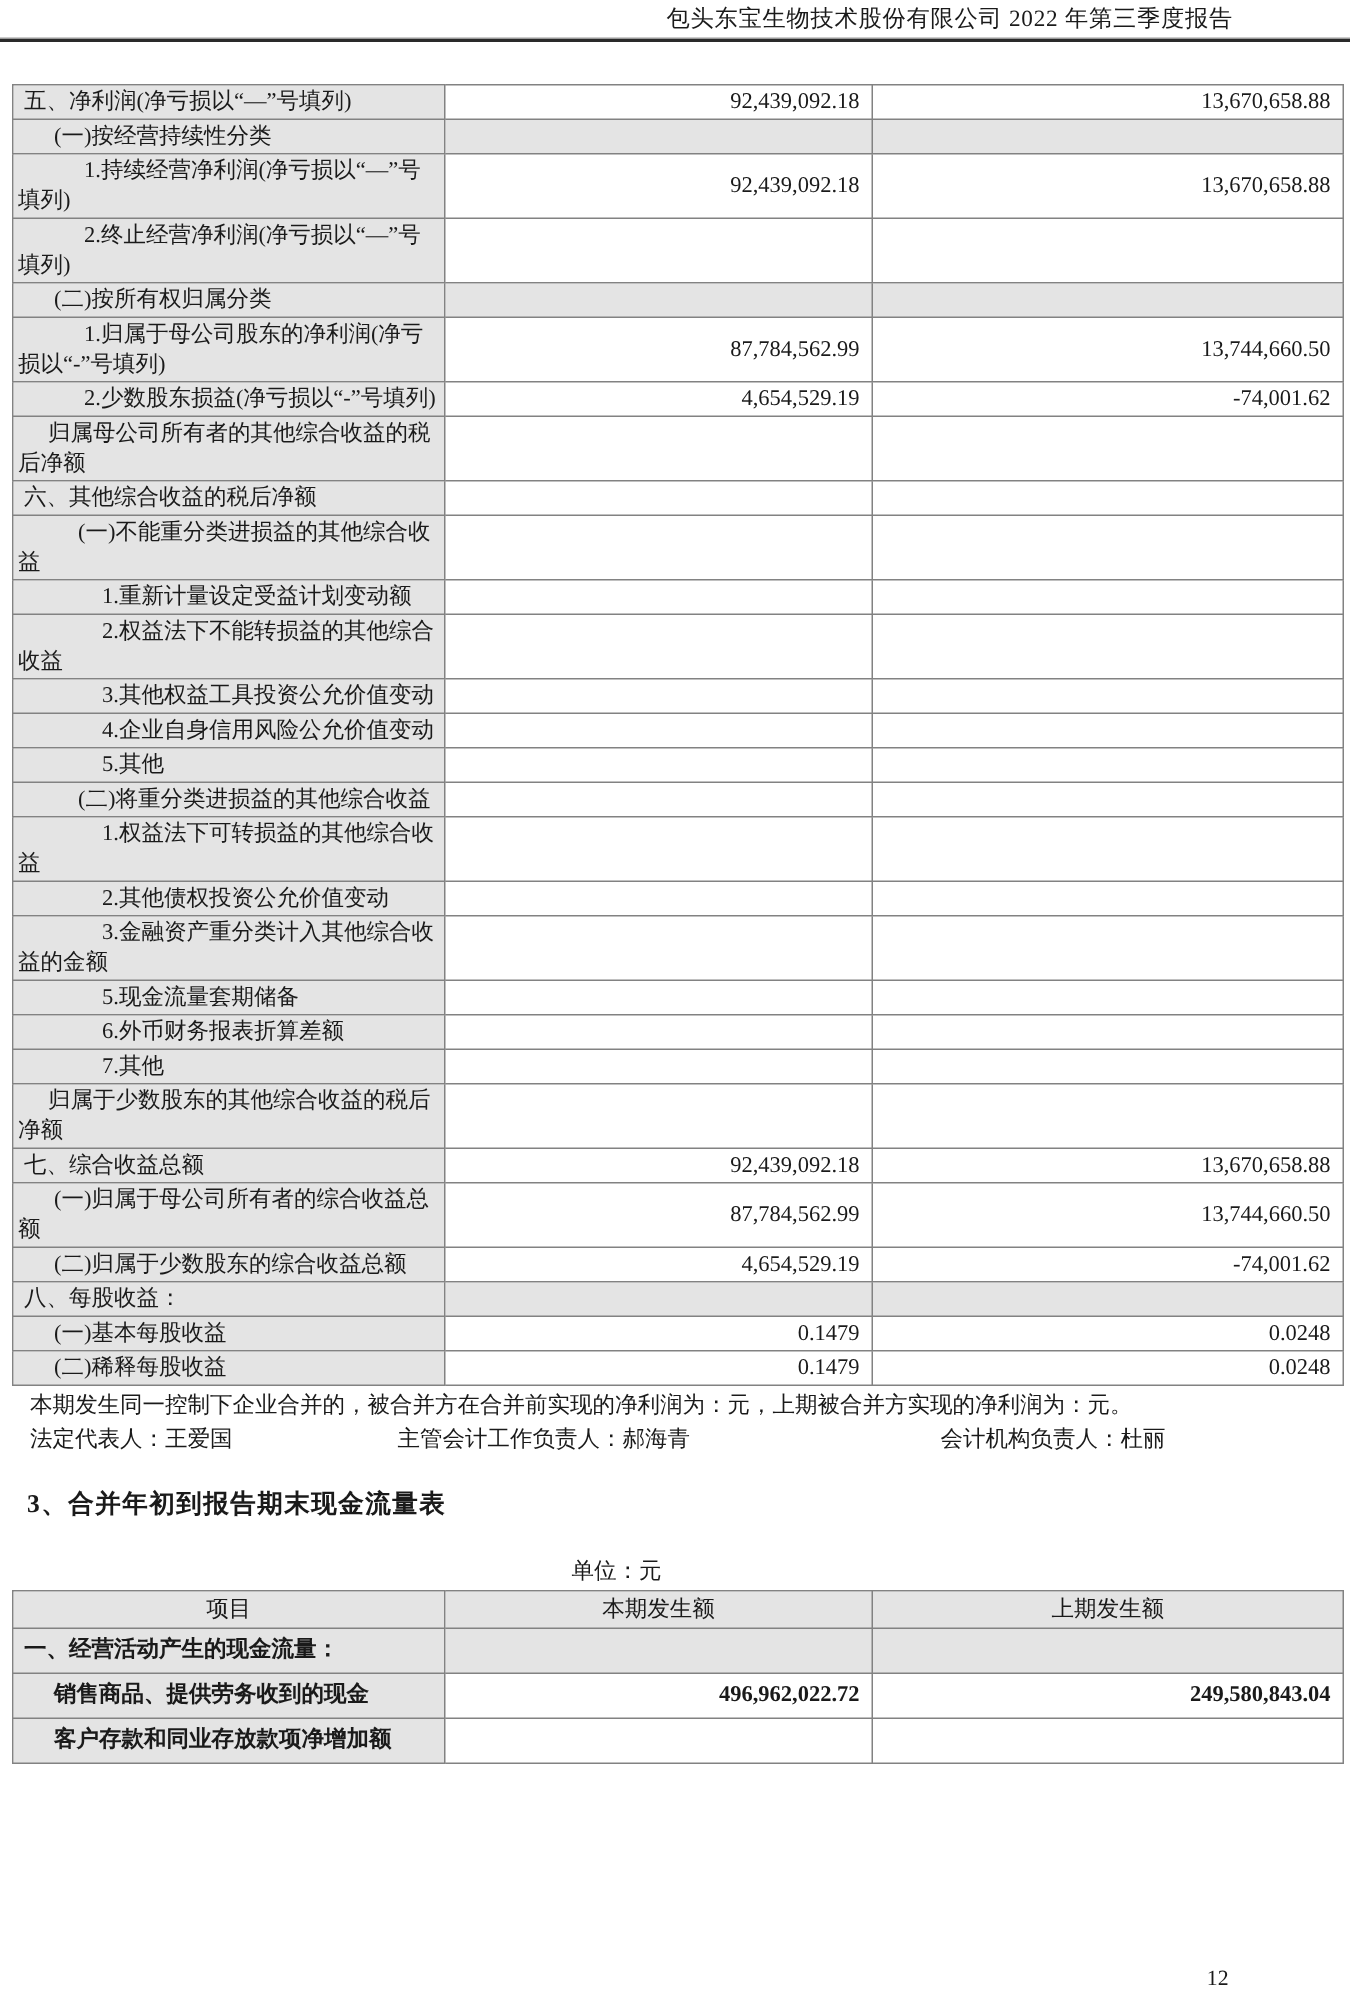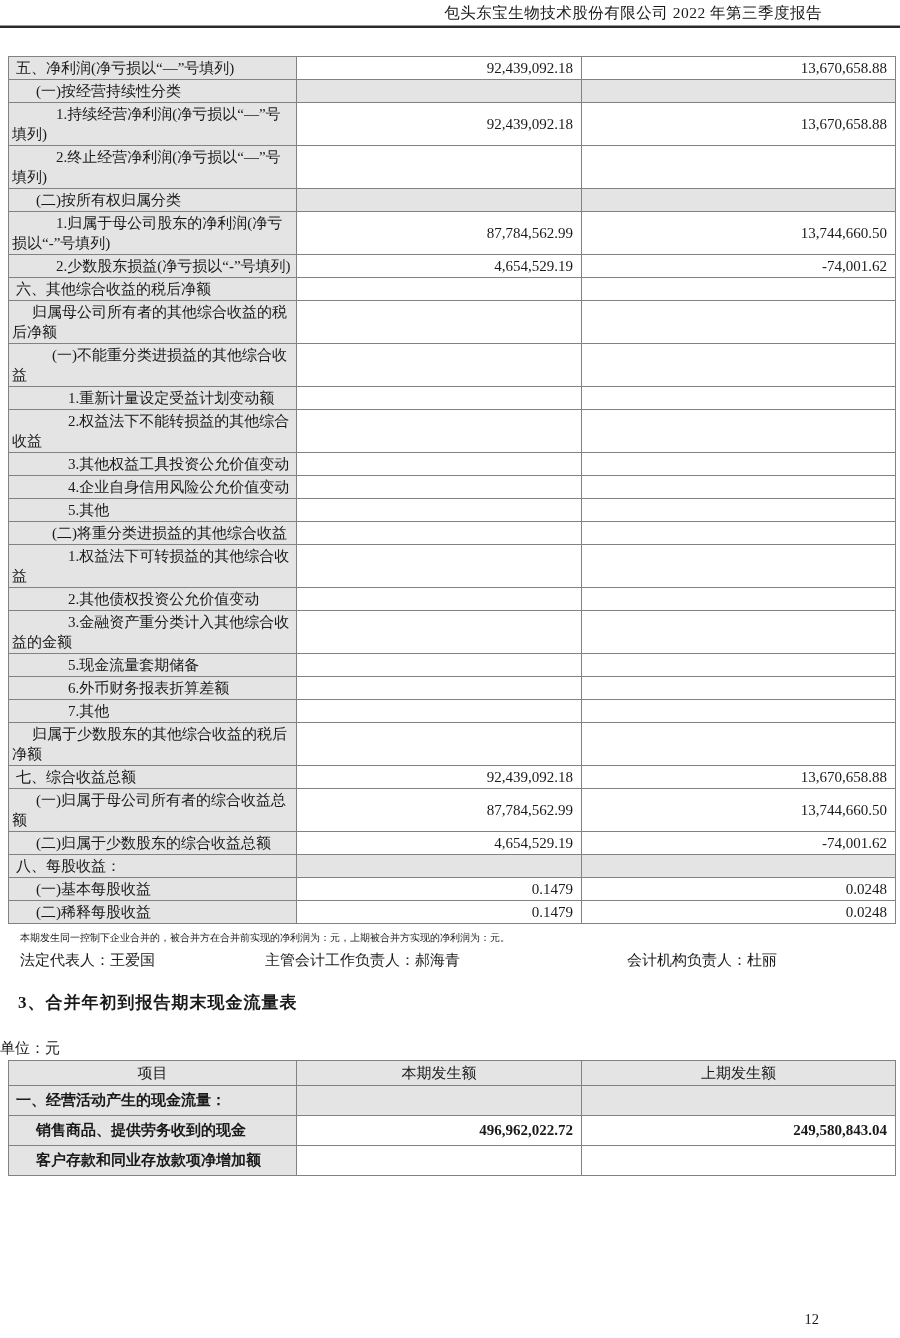--- a/index.html
+++ b/index.html
@@ -61,21 +61,21 @@
   .L2  { text-indent: 44px; }
   .L2b { text-indent: 40px; }
   .L3  { text-indent: 56px; }
 
   
   table.fin#cashflow-table { margin-top: 2px; }
   table.fin#cashflow-table td { padding-top: 4px; padding-bottom: 4px; line-height: 21px; font-weight: bold; }
 
   
   .merger-note {
-    font-size: 10px;
+    font-size: 15px;
     line-height: 21px;
     margin: 3px 0 0 20px;
   }
   .signature-line {
     position: relative;
     height: 23px;
     font-size: 15px;
     line-height: 21px;
     margin-top: 2px;
   }
@@ -83,21 +83,21 @@
   .signature-line .sig2 { position: absolute; left: 265px; }
   .signature-line .sig3 { position: absolute; left: 627px; }
 
   .section-heading {
     font-size: 17px;
     font-weight: bold;
     margin: 18px 0 0 18px;
     letter-spacing: 1px;
   }
   .unit-line {
-    text-align: left;
+    text-align: center;
     font-size: 15px;
     padding-right: 22px;
     margin-top: 24px;
     line-height: 20px;
   }
 
   .page-footer {
     position: absolute;
     right: 25px;
     bottom: 10px;
@@ -148,26 +148,26 @@
           <td class="c1 L2">1.归属于母公司股东的净利润(净亏损以“-”号填列)</td>
           <td class="num">87,784,562.99</td>
           <td class="num">13,744,660.50</td>
         </tr>
         <tr>
           <td class="c1 L2">2.少数股东损益(净亏损以“-”号填列)</td>
           <td class="num">4,654,529.19</td>
           <td class="num">-74,001.62</td>
         </tr>
         <tr>
+          <td class="c1 L1b">归属母公司所有者的其他综合收益的税后净额</td>
+          <td class="num"></td>
+          <td class="num"></td>
+        </tr>
+        <tr>
           <td class="c1 L0">六、其他综合收益的税后净额</td>
-          <td class="num"></td>
-          <td class="num"></td>
-        </tr>
-        <tr>
-          <td class="c1 L1b">归属母公司所有者的其他综合收益的税后净额</td>
           <td class="num"></td>
           <td class="num"></td>
         </tr>
         <tr>
           <td class="c1 L2b">(一)不能重分类进损益的其他综合收益</td>
           <td class="num"></td>
           <td class="num"></td>
         </tr>
         <tr>
           <td class="c1 L3">1.重新计量设定受益计划变动额</td>

